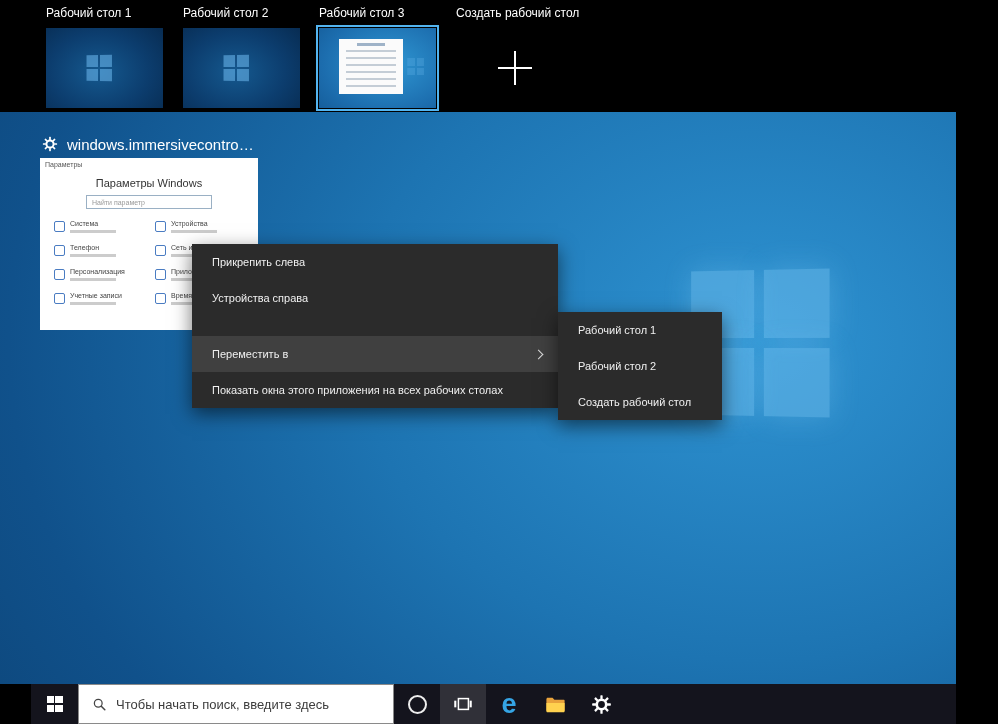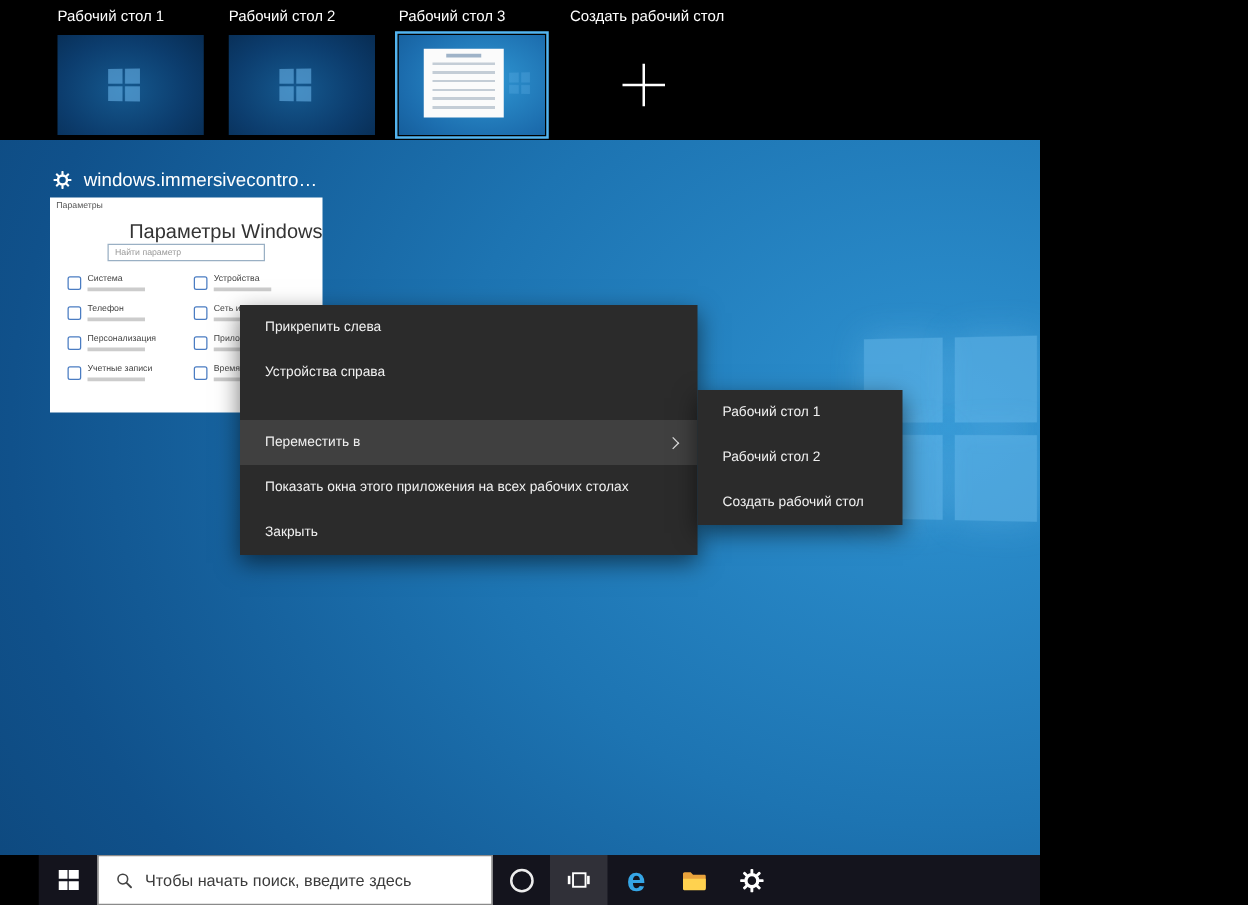--- a/index.html
+++ b/index.html
@@ -1,17 +1,17 @@
 <!DOCTYPE html>
 <html><head>
 <meta charset="utf-8">
 <style>
   * { margin:0; padding:0; box-sizing:border-box; }
   body { font-family:"Liberation Sans", sans-serif; background:#000; }
-  .screen { position:relative; width:832px; height:724px; overflow:hidden; background:#000; }
+  .screen { position:relative; width:956px; height:724px; overflow:hidden; background:#000; }
 
   
   .tv-bar { position:absolute; left:0; top:0; width:998px; height:112px; background:#000; }
   .desk { position:absolute; top:6px; }
   .desk-label { color:#fff; font-size:12px; margin-left:6px; margin-bottom:8px; white-space:nowrap; height:14px; }
   .desk-thumb { margin-left:6px; width:117px; height:80px; position:relative; overflow:hidden; cursor:pointer; }
   .desk-thumb.selected { outline:2px solid #53b4ef; outline-offset:1px; }
   .wall-dark { background:radial-gradient(ellipse 90px 70px at 45% 55%, #15598f 0%, #0c3d6e 55%, #072a4f 100%); }
   .wall-bright { background:radial-gradient(ellipse 110px 80px at 60% 45%, #2f97d3 0%, #1c6dae 60%, #11548f 100%); }
   .mini-logo { position:absolute; left:40px; top:27px; width:26px; height:26px; display:grid;
@@ -35,21 +35,21 @@
       grid-template-columns:1fr 1fr; grid-template-rows:1fr 1fr; gap:10px;
       transform:perspective(800px) rotateY(-13deg); }
   .hero-logo div { background:rgba(125,200,245,.40); box-shadow:0 0 28px rgba(140,210,250,.25); }
 
   
   .wt-header { position:absolute; left:42px; top:24px; display:flex; align-items:flex-start; gap:9px;
       color:#fff; font-size:15px; z-index:3; }
   .wt-thumb { position:absolute; left:40px; top:46px; width:218px; height:172px; background:#fff;
       z-index:2; cursor:pointer; }
   .sp-caption { position:absolute; left:5px; top:3px; font-size:7px; color:#555; }
-  .sp-title { position:absolute; top:19px; width:100%; text-align:right; font-size:16px; color:#333; }
+  .sp-title { position:absolute; top:19px; width:100%; text-align:center; font-size:11px; color:#333; }
   .sp-search { position:absolute; left:50%; transform:translateX(-50%); top:37px; width:126px; height:14px;
       border:1px solid #9ab0c4; font-size:7px; color:#999; display:flex; align-items:center; padding-left:5px; }
   .sp-grid { position:absolute; left:14px; top:62px; right:6px; display:grid;
       grid-template-columns:1fr 1fr; row-gap:11px; column-gap:4px; }
   .sp-cat { display:flex; align-items:center; gap:5px; }
   .sp-ico { width:11px; height:11px; border:1.5px solid #4a7cc2; border-radius:2px; flex:none; }
   .sp-name { font-size:7px; color:#444; line-height:8px; white-space:nowrap; }
   .sp-sub { margin-top:2px; width:46px; height:3px; background:#cccccc; }
 
   
@@ -262,21 +262,20 @@
     </div>
 
     <div class="ctx">
       <div class="ctx-item">Прикрепить слева</div>
       <div class="ctx-item">Устройства справа</div>
       <div class="ctx-item hl">
         <span>Переместить в</span>
         <span class="chev"></span>
       </div>
       <div class="ctx-item">Показать окна этого приложения на всех рабочих столах</div>
-      <div class="ctx-item">Закрыть</div>
     </div>
 
     <div class="sub">
       <div class="ctx-item">Рабочий стол 1</div>
       <div class="ctx-item">Рабочий стол 2</div>
       <div class="ctx-item">Создать рабочий стол</div>
     </div>
   </div>
 
   <div class="taskbar">

